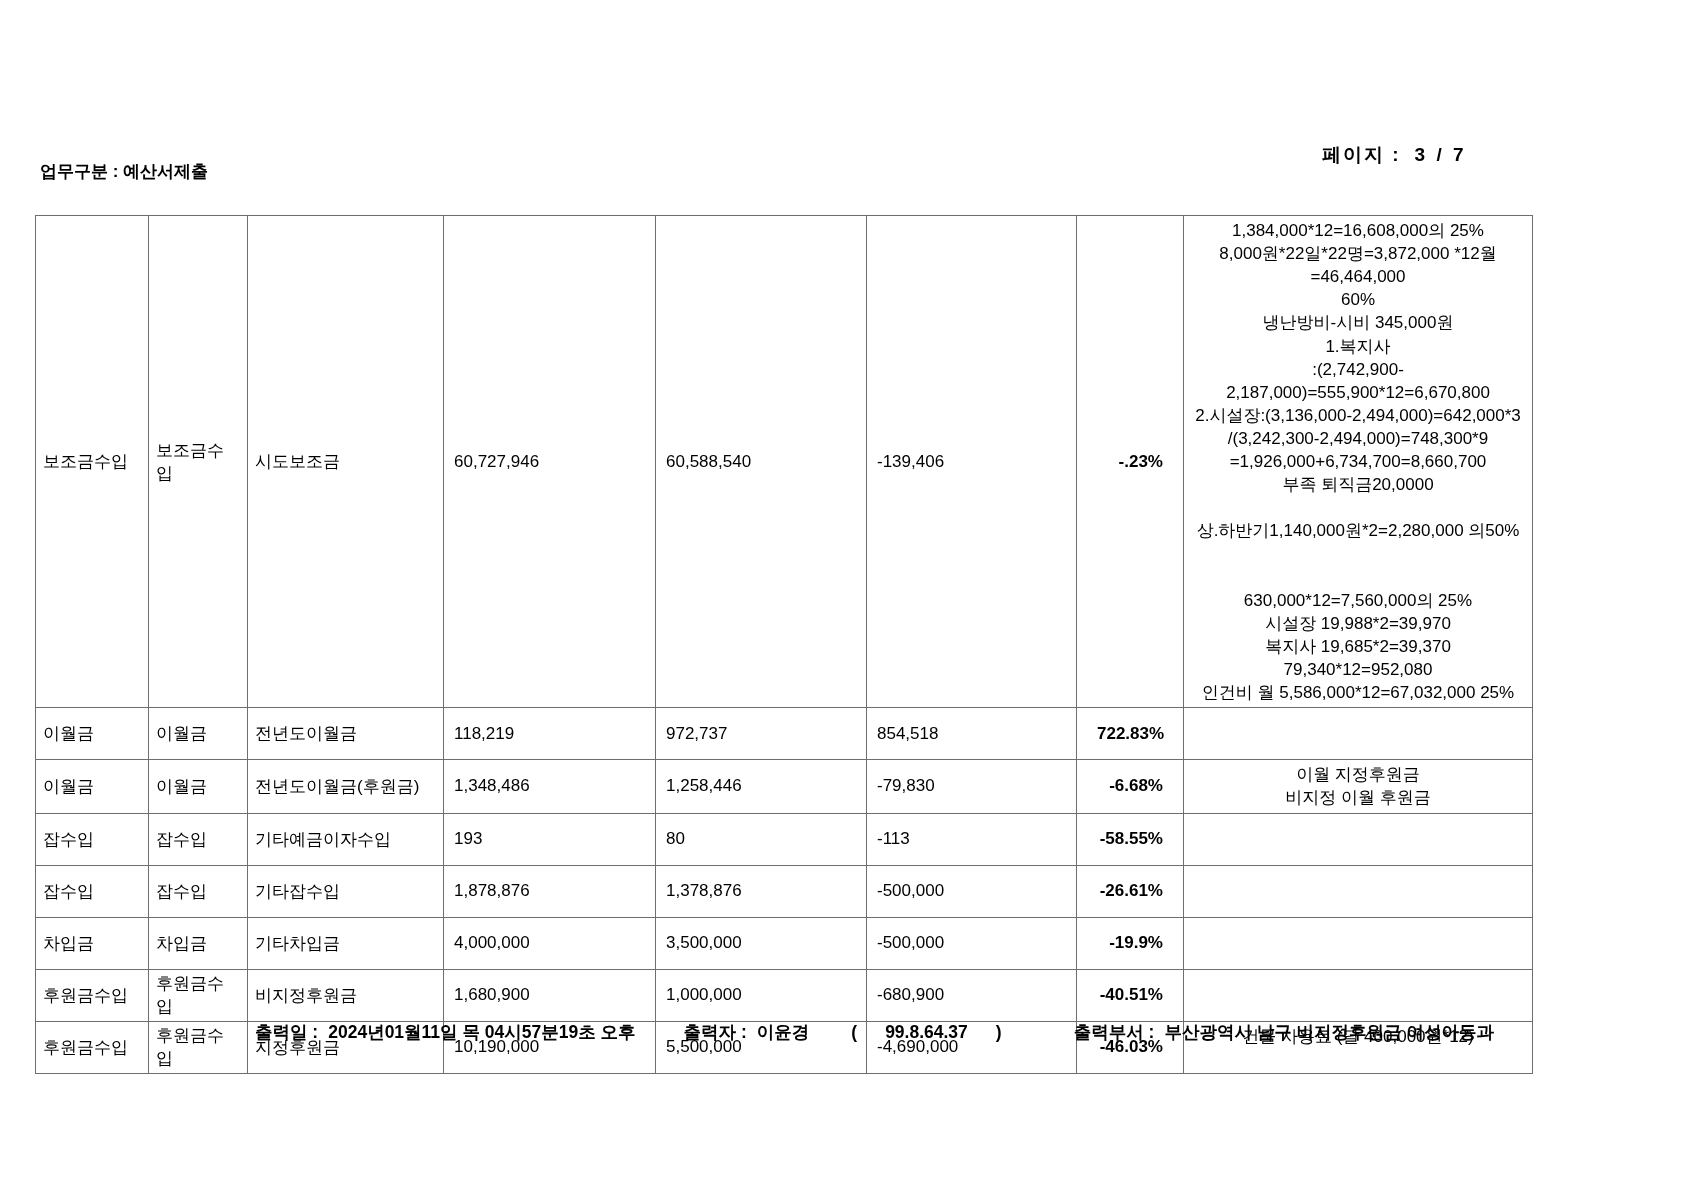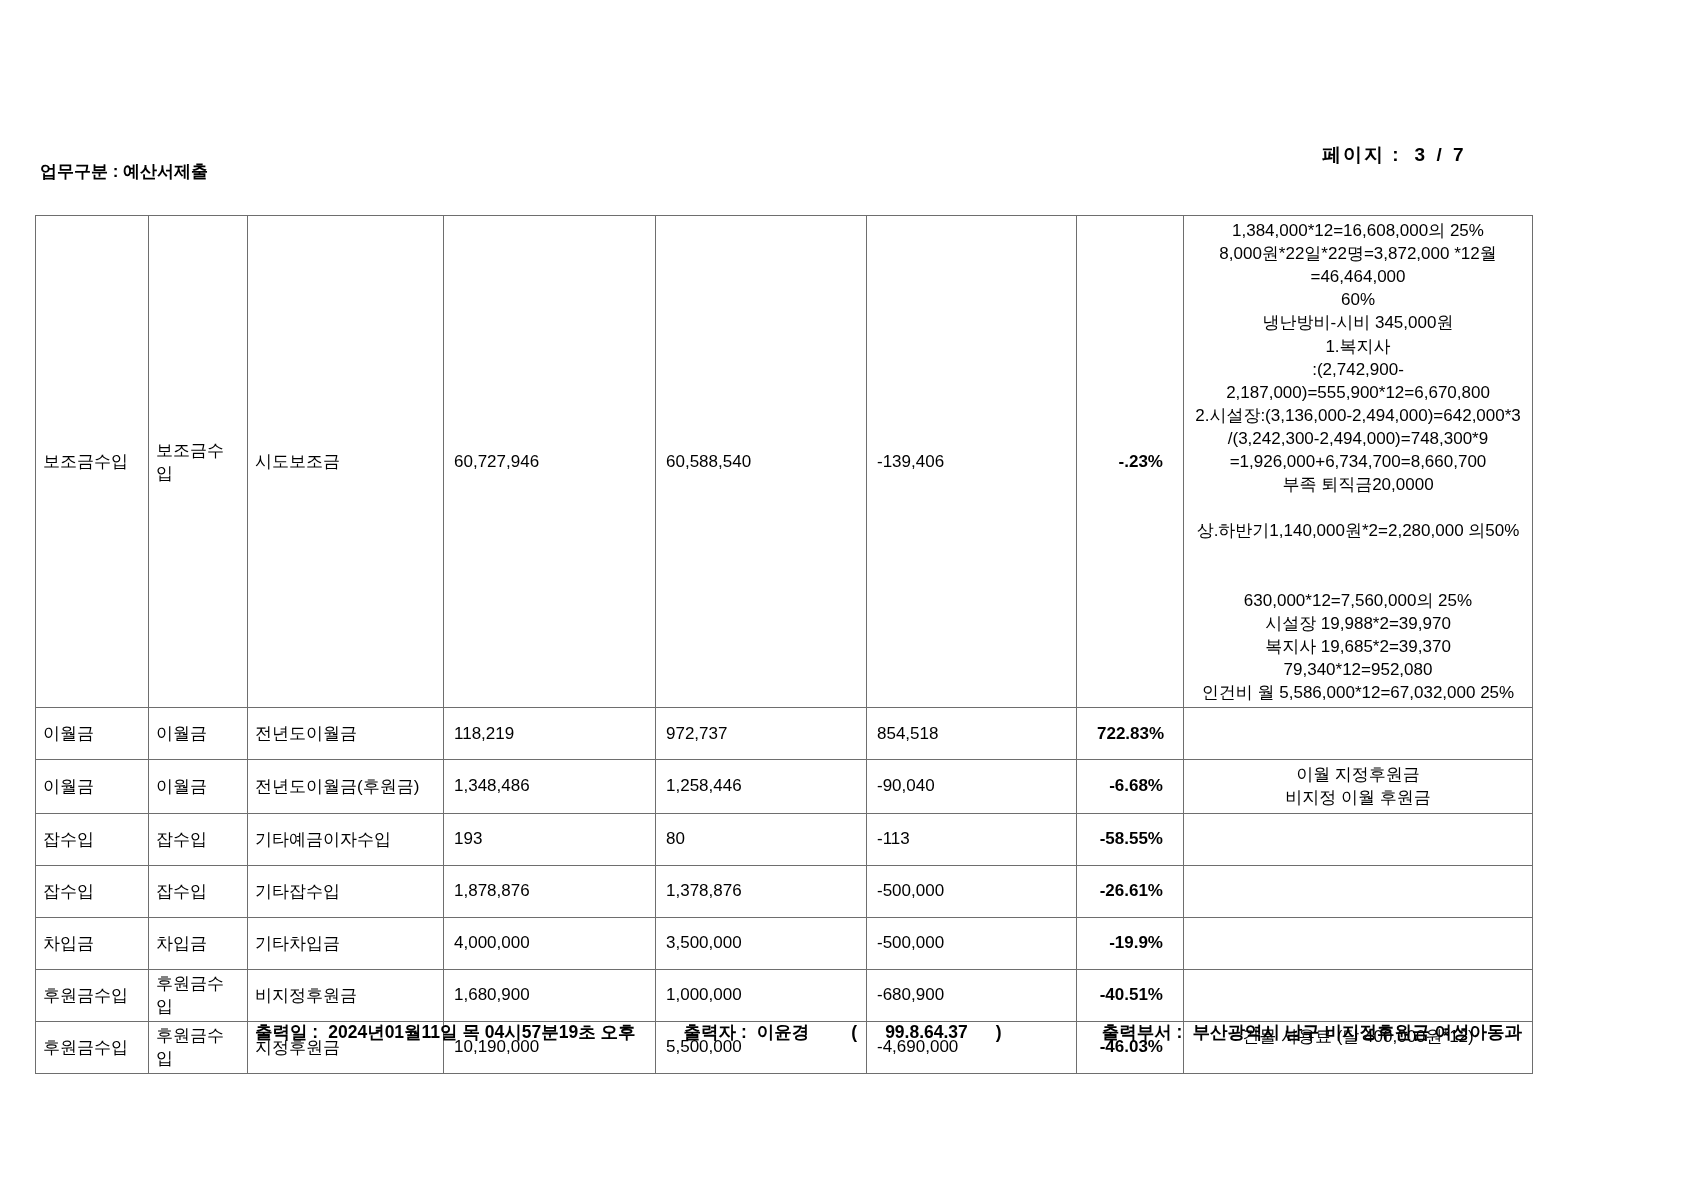--- a/index.html
+++ b/index.html
@@ -37,21 +37,21 @@
     font-size:15px; line-height:1.36; white-space:pre-line;
   }
   .footer {
     position:absolute; top:1020px; left:255px; width:1400px;
     font-size:17.5px; font-weight:bold; display:flex; align-items:baseline;
   }
   .footer .lbl { margin-right:10px; }
   .footer .gap-a { margin-left:48px; }
   .footer .gap-b { margin-left:42px; }
   .footer .gap-c { margin-left:28px; }
-  .footer .gap-d { margin-left:100px; }
+  .footer .gap-d { margin-left:72px; }
 </style>
 </head>
 <body>
 
 <div class="page">
 
 
   <div class="page-indicator">
     <span>페이지 :</span><span class="val">3 / 7</span>
   </div>
@@ -108,21 +108,21 @@
       <td class="num">854,518</td>
       <td class="pct">722.83%</td>
       <td class="note"></td>
     </tr>
           <tr class="data-row">
       <td class="cat">이월금</td>
       <td class="cat">이월금</td>
       <td class="cat">전년도이월금(후원금)</td>
       <td class="num">1,348,486</td>
       <td class="num">1,258,446</td>
-      <td class="num">-90,040</td>
+      <td class="num">-79,830</td>
       <td class="pct">-6.68%</td>
       <td class="note">이월 지정후원금
 비지정 이월 후원금</td>
     </tr>
           <tr class="data-row">
       <td class="cat">잡수입</td>
       <td class="cat">잡수입</td>
       <td class="cat">기타예금이자수입</td>
       <td class="num">193</td>
       <td class="num">80</td>

